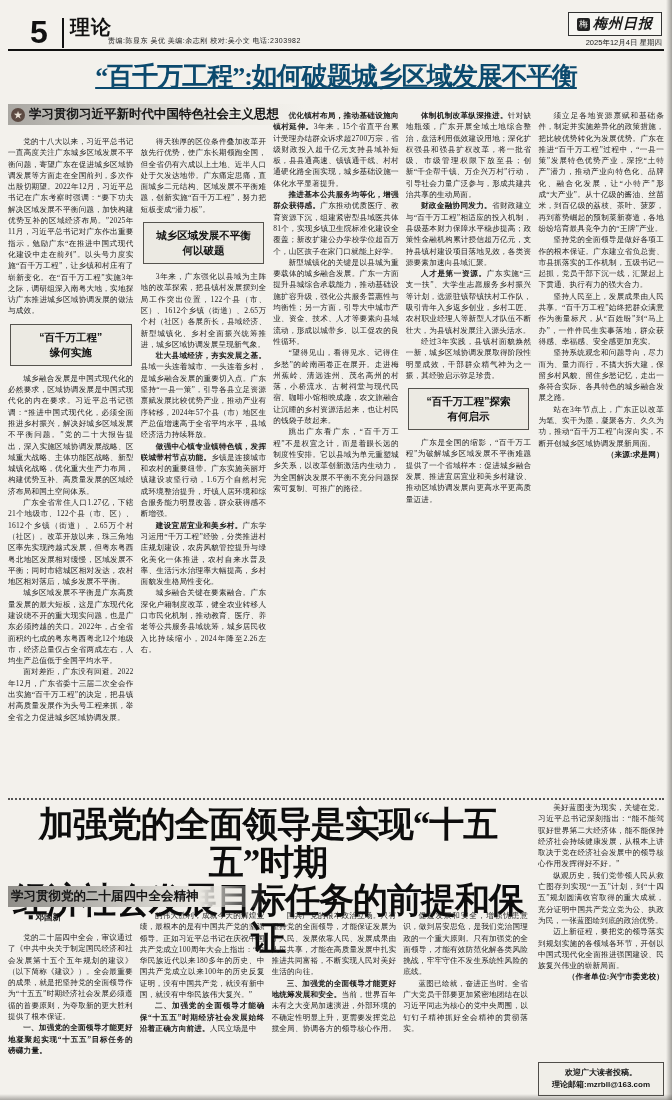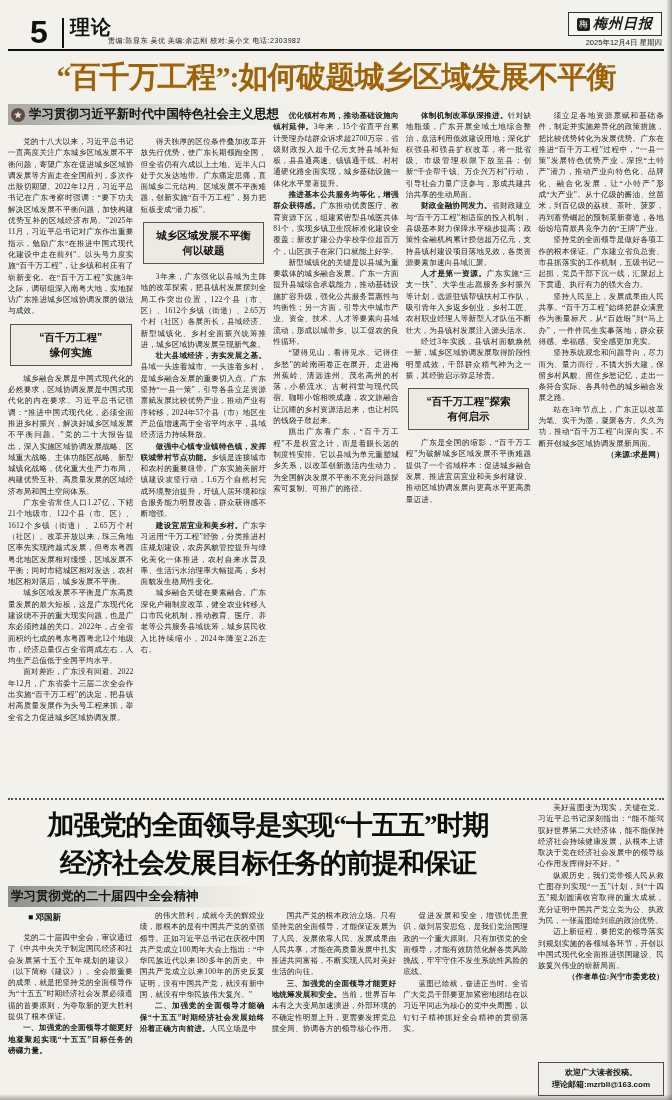--- a/index.html
+++ b/index.html
@@ -16,23 +16,23 @@
       font-family:"Liberation Sans",sans-serif;}
   .mast-logo{right:10px;top:12px;width:92px;height:22px;border:1px solid #333;
       background:#f7f6f2;display:flex;align-items:center;justify-content:center;gap:3px;}
   .mast-logo-icon{width:13px;height:13px;background:#222;color:#f7f6f2;font-size:9px;
       line-height:13px;text-align:center;border-radius:2px;font-family:"Liberation Sans",sans-serif;}
   .mast-logo-name{font-size:14px;font-weight:900;font-style:italic;color:#191919;
       font-family:"Liberation Serif",serif;letter-spacing:1px;}
   .mast-date{right:10px;top:38px;font-size:7.5px;color:#222;font-family:"Liberation Sans",sans-serif;}
   .mast-rule{left:8px;top:49px;width:656px;height:2px;background:#111;}
   
-  .a1-headline{left:4px;top:56px;width:664px;text-align:center;font-size:30px;line-height:42px;
-      font-weight:900;color:#a16207;letter-spacing:-1px;font-family:"Liberation Serif",serif;
-      white-space:nowrap;}
+  .a1-headline{left:4px;top:56px;width:664px;text-align:center;font-size:26px;line-height:42px;
+      font-weight:900;color:#0c4a6e;letter-spacing:-1px;font-family:"Liberation Serif",serif;
+      white-space:nowrap;text-decoration:underline;}
   .kicker{height:21px;display:flex;align-items:center;gap:4px;padding-left:3px;
       background:linear-gradient(to right,#a9a7a2,#e9e7e1 70%,rgba(233,231,225,0));
       font-family:"Liberation Sans",sans-serif;font-weight:700;color:#161616;}
   .kicker1{left:8px;top:104px;width:292px;font-size:12.5px;z-index:3;}
   .kicker2{left:8px;top:886px;width:252px;font-size:12.5px;
       background:linear-gradient(to right,#8f8d88,#e9e7e1 75%,rgba(233,231,225,0));}
   .kicker-icon{width:14px;height:14px;border-radius:50%;background:#5c4a42;color:#e9e2d6;
       font-size:9px;line-height:14px;text-align:center;flex:0 0 14px;}
   .cols{display:flex;gap:7px;overflow:hidden;}
   .a1-cols{left:8px;top:110px;width:656px;height:684px;}
@@ -42,21 +42,21 @@
       color:#1d1d1d;letter-spacing:.2px;}
   .para b{font-weight:700;}
   .para.attr{text-indent:0;text-align:right;font-weight:700;}
   .inline-box{margin:7px 2px;border:1px solid #55534e;background:#eceae3;
       padding:5px 2px;text-align:center;font-family:"Liberation Sans",sans-serif;
       font-size:10.5px;line-height:15px;font-weight:700;color:#121212;}
   
   .article-divider{left:8px;top:798px;width:656px;border-top:2px dotted #555;}
   
   .a2-headline{left:8px;top:806px;width:520px;text-align:center;font-weight:900;
-      color:#0d0d0d;font-size:27px;line-height:38px;letter-spacing:-1px;
+      color:#0d0d0d;font-size:35px;line-height:38px;letter-spacing:-1px;
       font-family:"Liberation Serif",serif;}
   .a2-cols{left:8px;top:910px;width:520px;height:185px;}
   .byline{font-family:"Liberation Sans",sans-serif;font-size:8.5px;font-weight:700;
       margin:2px 0 8px 0;color:#151515;padding-left:20px;}
   .a2-col5{left:538px;top:802px;width:126px;height:256px;overflow:hidden;}
   .stamp{left:538px;top:1062px;width:124px;border:1px solid #4f4d49;background:#f0eee8;
       padding:4px 0;text-align:center;font-family:"Liberation Sans",sans-serif;
       font-weight:700;font-size:8px;line-height:12px;color:#161616;}
   
   .edge-right{right:0;top:0;width:6px;height:100%;

